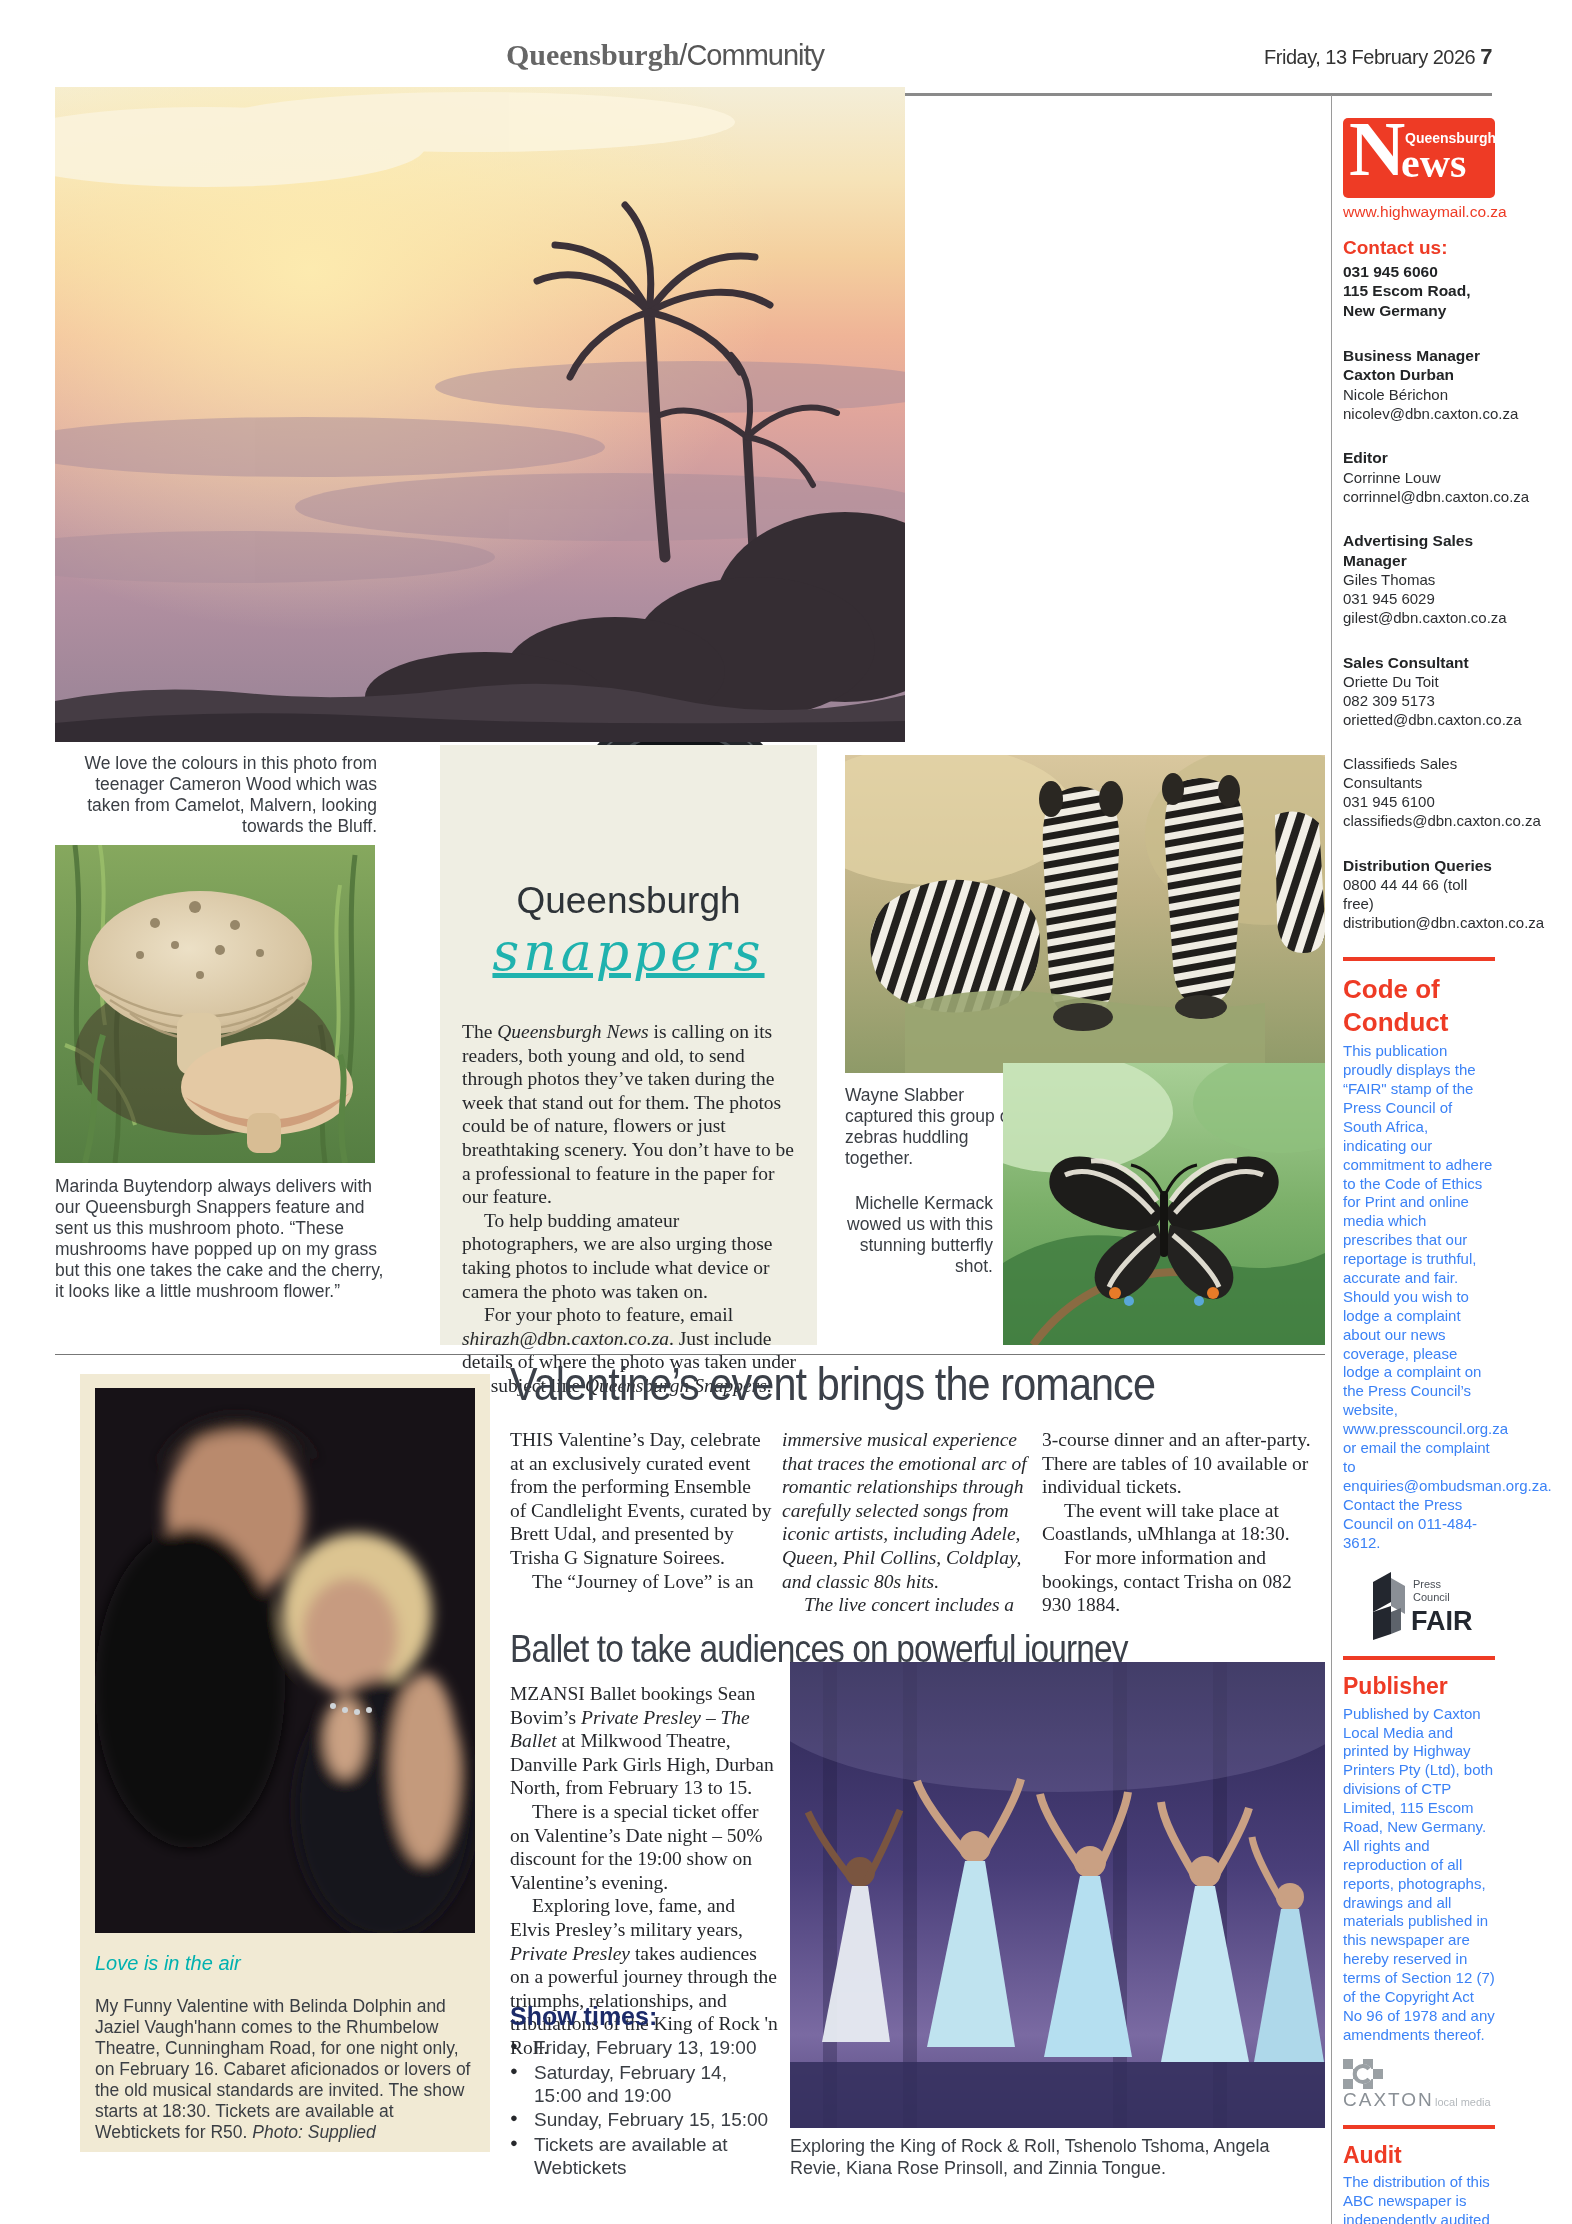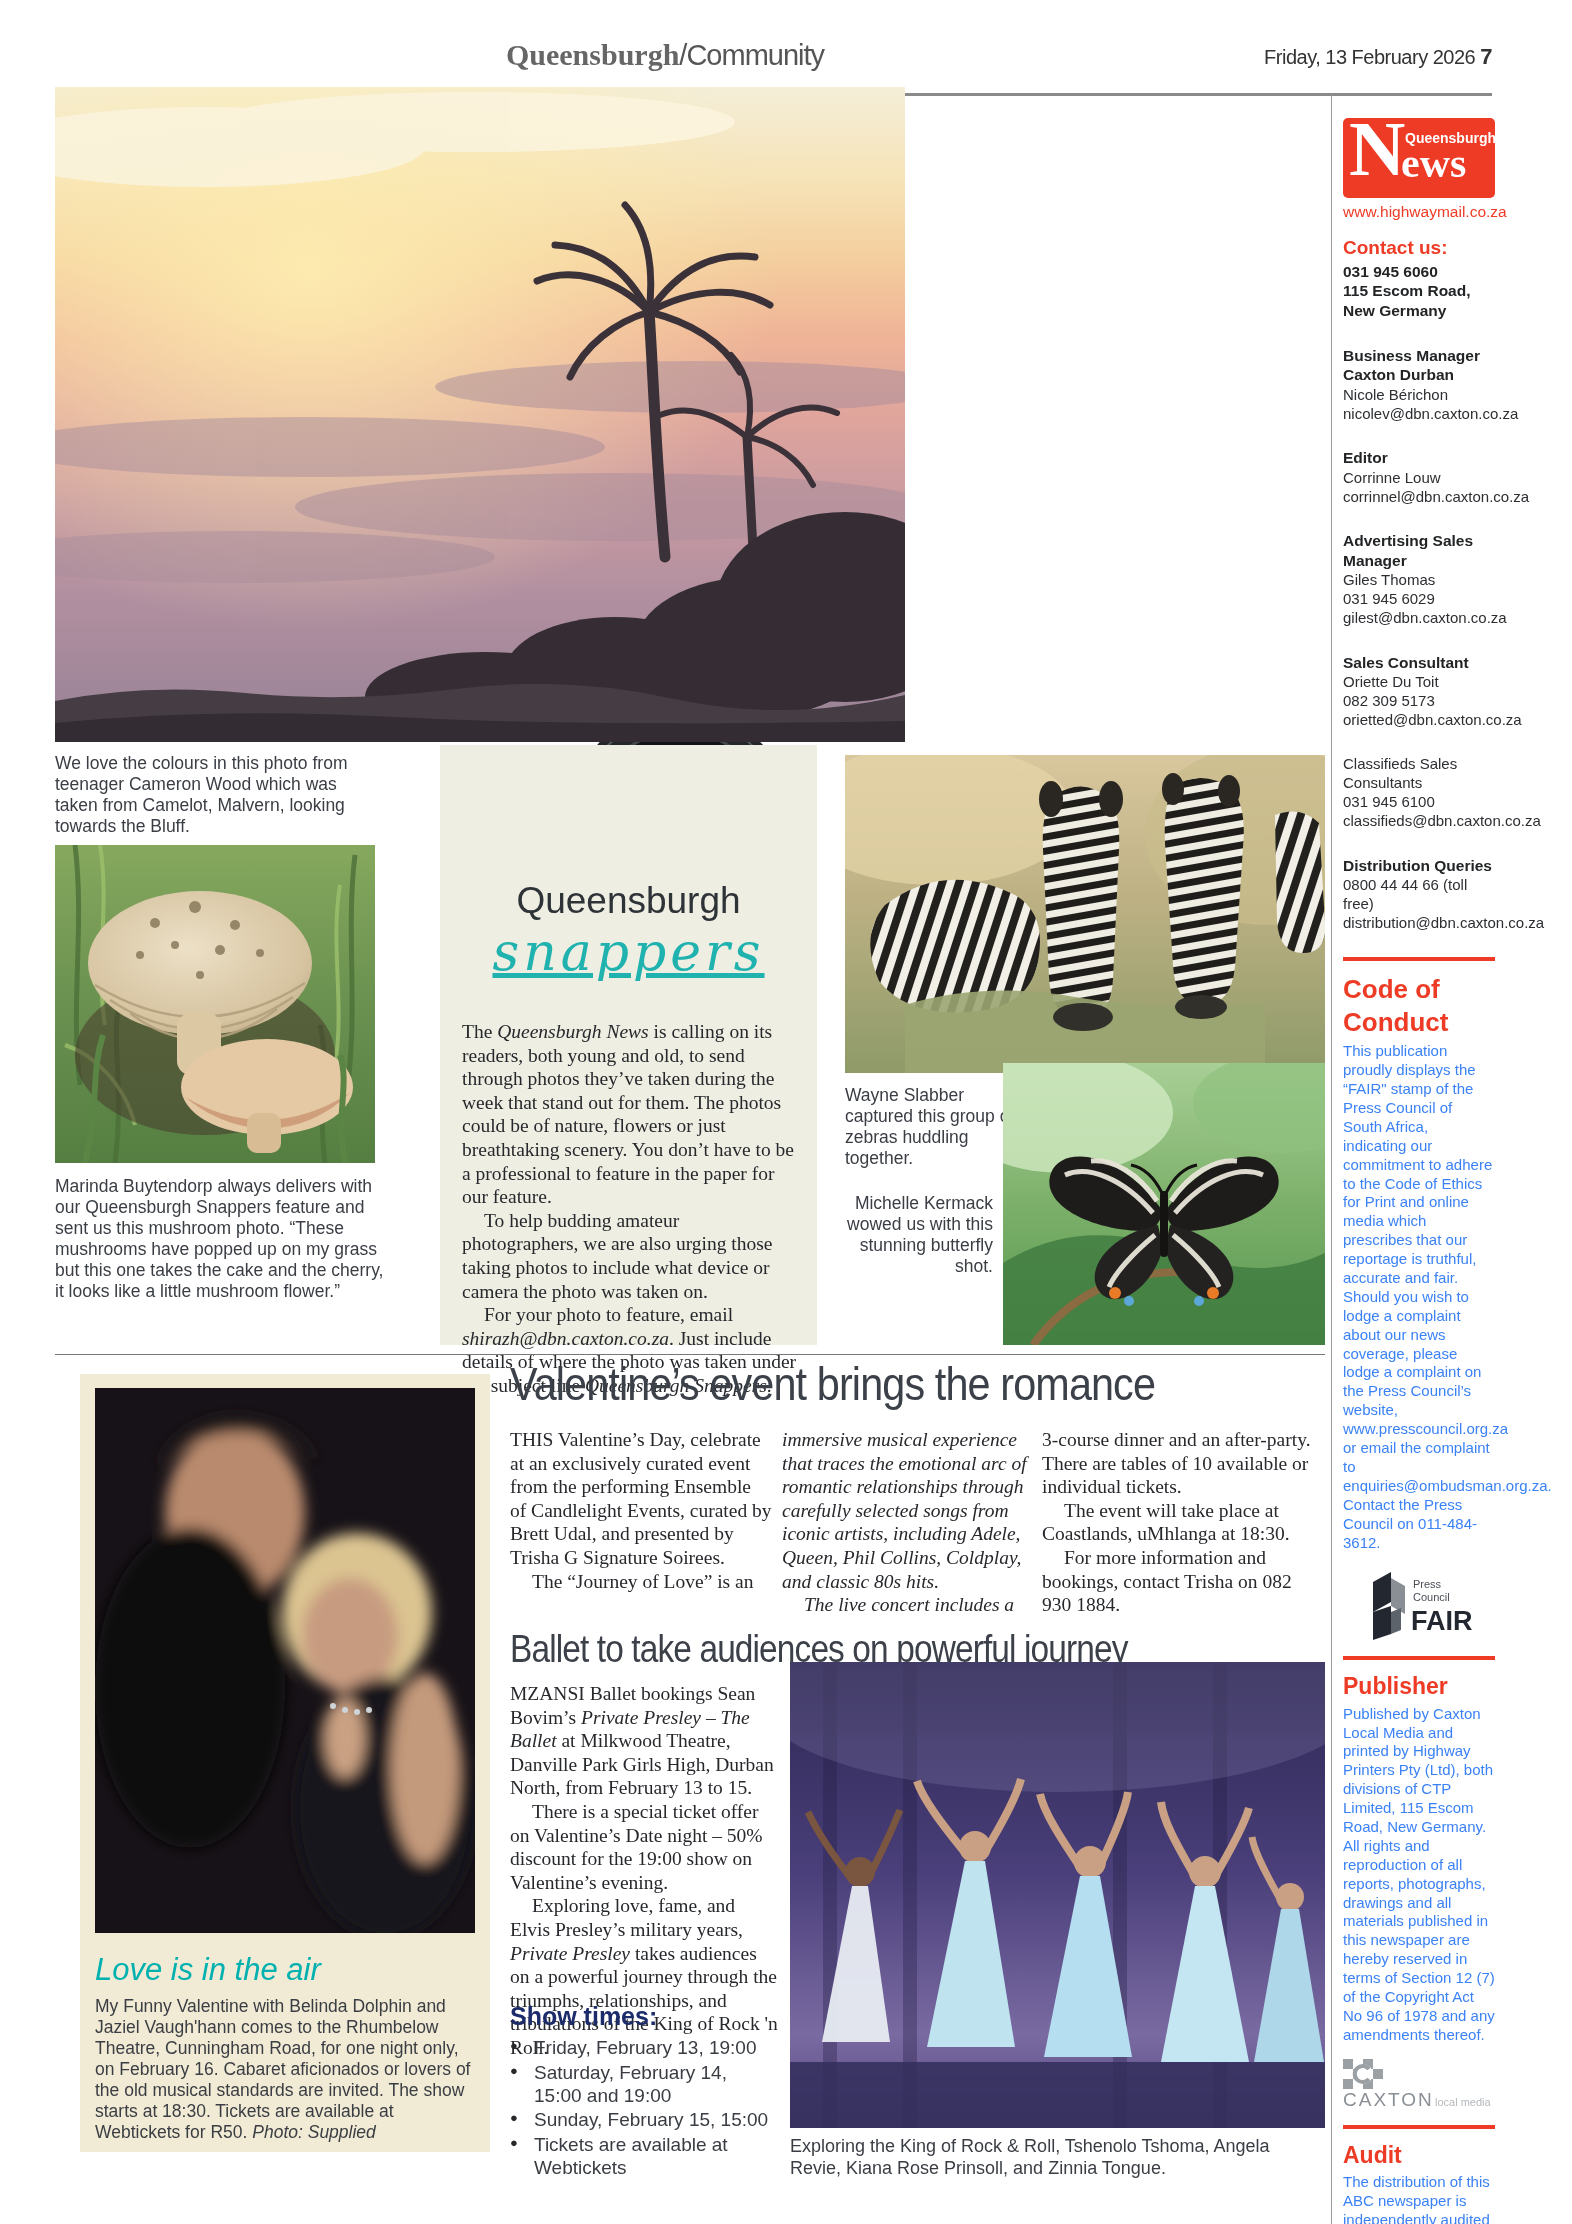--- a/index.html
+++ b/index.html
@@ -22,21 +22,21 @@
   .serif{font-family:"Liberation Serif",serif;font-size:19.5px;line-height:1.21;color:#26282c;}
   .serif p{margin:0;}
   .serif p.ind{text-indent:22px;}
   .headline{font-weight:400;color:#3b4049;white-space:nowrap;transform:scaleX(.88);transform-origin:0 50%;letter-spacing:-1px;}
   
   .snapbox{background:#efeee3;}
   .snap-t1{font-size:37px;color:#2e3338;letter-spacing:0;}
   .snap-t2{font-family:"DejaVu Serif",serif;font-style:italic;font-size:52px;color:#1fb2ae;letter-spacing:4px;text-decoration:underline;}
   
   .lovebox{background:#f1ead4;}
-  .love-title{font-style:italic;font-weight:400;font-size:31px;color:#00b1b0;}
+  .love-title{font-style:italic;font-weight:400;font-size:20px;color:#00b1b0;}
   
   .st-head{font-weight:700;font-size:25px;color:#1c2b69;margin:0 0 6px 0;}
   ul.st{list-style:none;margin:0;padding:0;font-size:19px;line-height:1.2;color:#393d43;}
   ul.st li{position:relative;padding-left:24px;margin:0 0 2px 0;}
   ul.st li:before{content:"●";position:absolute;left:0;top:1px;font-size:13px;color:#26282c;}
   
   .sidebar{top:118px;left:1343px;width:152px;font-size:15px;line-height:1.27;color:#2c2e31;}
   .sb-logo{background:#ee3b25;border-radius:5px;height:80px;position:relative;color:#fff;margin-bottom:4px;}
   .sb-logo .bigN{position:absolute;left:6px;top:-8px;font-family:"Liberation Serif",serif;font-weight:700;font-size:78px;line-height:1;}
   .sb-logo .qb{position:absolute;left:62px;top:12px;font-weight:700;font-size:14px;}
@@ -141,21 +141,21 @@
       <g fill="#352d33">
         <ellipse cx="790" cy="520" rx="130" ry="95"></ellipse>
           <ellipse cx="700" cy="560" rx="120" ry="70"></ellipse>
         <ellipse cx="560" cy="585" rx="110" ry="55"></ellipse>
           <ellipse cx="430" cy="610" rx="120" ry="45"></ellipse>
       </g>
       <path d="M0,655 L0,614 Q90,596 190,606 T400,602 T620,612 T850,608 L850,655 Z" fill="#453c44"></path>
       <path d="M0,655 L0,636 Q160,620 340,630 T850,634 L850,655 Z" fill="#332c33"></path>
     </svg>
   </div>
-  <div class="abs cap" style="left:55px;top:753px;width:322px;">We love the colours in this photo from teenager Cameron Wood which was taken from Camelot, Malvern, looking towards the Bluff.</div>
+  <div class="abs cap" style="left:55px;top:753px;width:322px;text-align:right;">We love the colours in this photo from teenager Cameron Wood which was taken from Camelot, Malvern, looking towards the Bluff.</div>
 
   <div class="abs photo" style="left:55px;top:845px;width:320px;height:318px;">
     <svg viewBox="0 0 320 318" preserveAspectRatio="none">
       <defs>
         <linearGradient id="grass" x1="0" y1="0" x2="0" y2="1">
           <stop offset="0" stop-color="#86a85e"></stop>
             <stop offset="0.5" stop-color="#6a9150"></stop>
             <stop offset="1" stop-color="#557e42"></stop>
         </linearGradient>
         <radialGradient id="cap" cx="0.45" cy="0.4" r="0.75">

